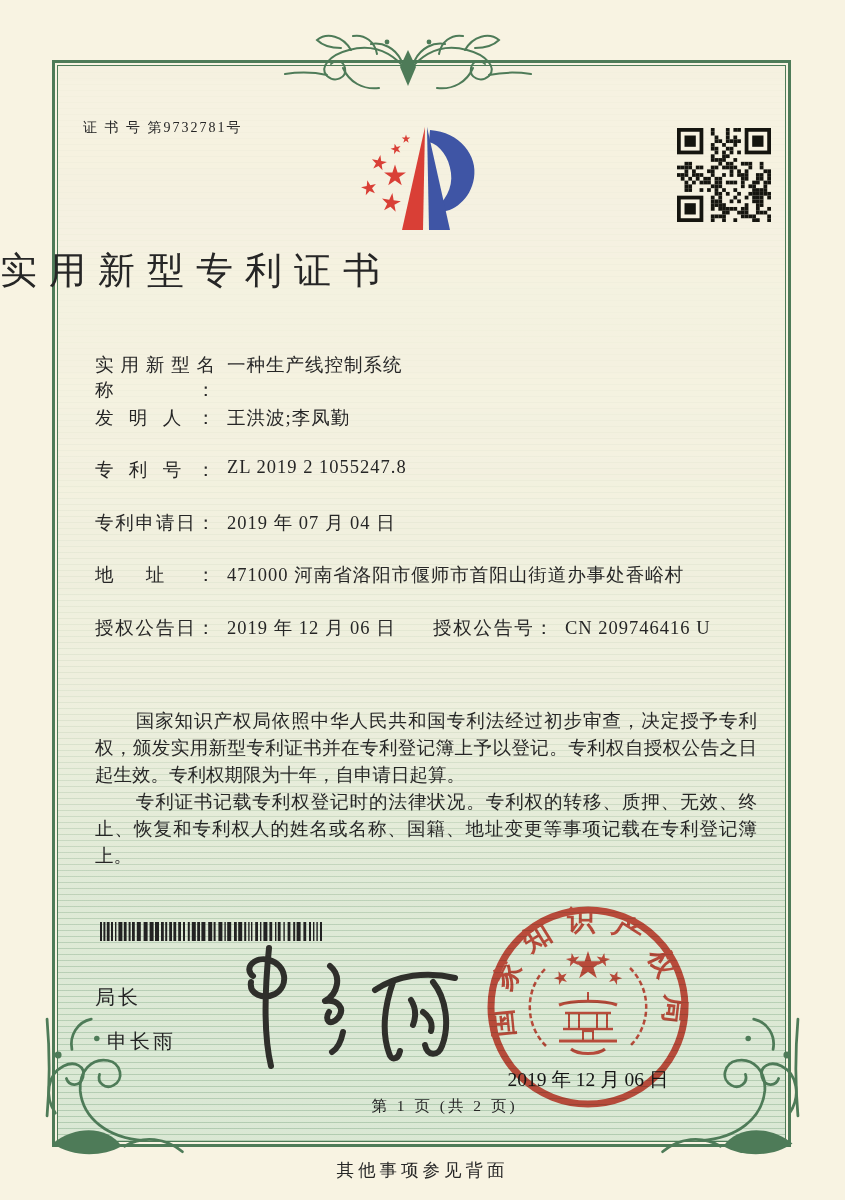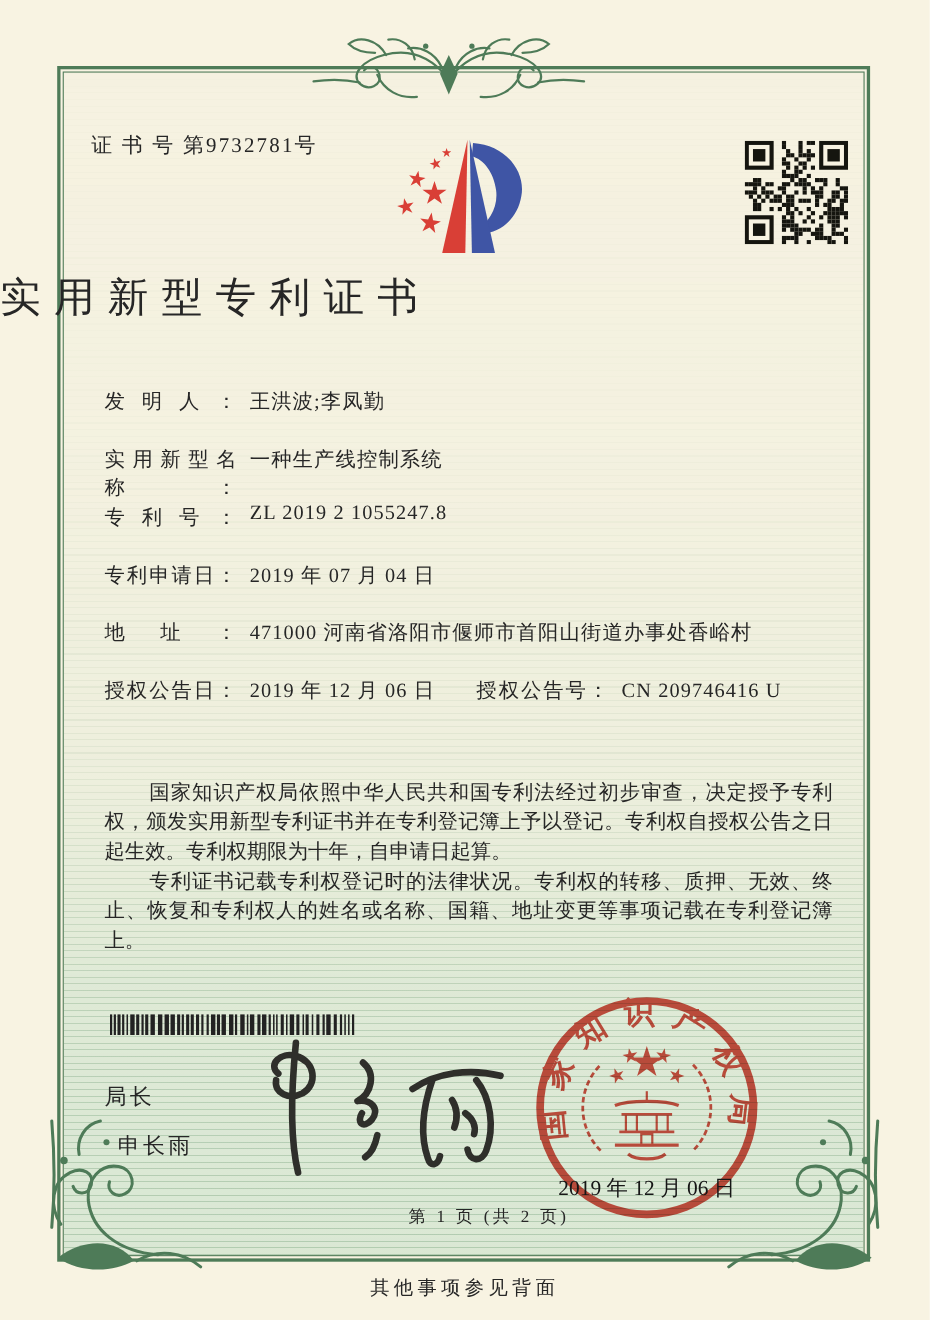--- a/index.html
+++ b/index.html
@@ -24,21 +24,21 @@
     mask-image:linear-gradient(180deg, rgba(0,0,0,.06) 0%, rgba(0,0,0,.10) 30%, rgba(0,0,0,.35) 60%, rgba(0,0,0,.85) 78%, #000 100%);
   }
   .orn{position:absolute;z-index:3;}
   #orn-top{left:283px;top:12px;width:250px;height:92px;}
   #orn-bl{left:36px;top:1008px;width:152px;height:152px;}
   #orn-br{left:657px;top:1008px;width:152px;height:152px;transform:scaleX(-1);}
   .orn path{stroke:var(--frame);fill:none;stroke-width:2;stroke-linecap:round;}
   .orn .fil{fill:var(--frame);stroke:none;}
 
   
-  #certno{position:absolute;left:83px;top:119px;font-size:19px;letter-spacing:2px;z-index:4;}
+  #certno{position:absolute;left:83px;top:119px;font-size:14px;letter-spacing:2px;z-index:4;}
   #logo{position:absolute;left:352px;top:112px;width:140px;height:125px;z-index:4;}
   #qr{position:absolute;left:677px;top:128px;width:94px;height:94px;z-index:4;}
   #title{position:absolute;left:0;right:0;top:246px;text-align:left;font-size:37px;font-weight:normal;letter-spacing:12px;z-index:4;}
 
   
   #fields{position:absolute;left:95px;top:352px;right:55px;z-index:4;font-size:18.5px;}
   .frow{height:52.5px;}
   .flabel{display:inline-block;width:120px;text-align:justify;text-align-last:justify;vertical-align:top;}
   .fvalue{margin-left:12px;letter-spacing:1px;}
   .fpair1{display:inline-block;width:338px;}
@@ -324,24 +324,24 @@
       <rect x="73.60000000000001" y="88.32000000000001" width="3.68" height="3.68" fill="#15150f"></rect>
       <rect x="77.28" y="88.32000000000001" width="3.68" height="3.68" fill="#15150f"></rect>
       <rect x="88.32000000000001" y="88.32000000000001" width="3.68" height="3.68" fill="#15150f"></rect>
     </svg>
 </div>
 
 <div id="title">实用新型专利证书</div>
 
 <div id="fields">
   <div class="frow">
+    <span class="flabel">实用新型名称：</span><span class="fvalue">一种生产线控制系统</span>
+  </div>
+  <div class="frow">
     <span class="flabel">发明人：</span><span class="fvalue">王洪波;李凤勤</span>
-  </div>
-  <div class="frow">
-    <span class="flabel">实用新型名称：</span><span class="fvalue">一种生产线控制系统</span>
   </div>
   <div class="frow">
     <span class="flabel">专利号：</span><span class="fvalue">ZL 2019 2 1055247.8</span>
   </div>
   <div class="frow">
     <span class="flabel">专利申请日：</span><span class="fvalue">2019 年 07 月 04 日</span>
   </div>
   <div class="frow">
     <span class="flabel">地址：</span><span class="fvalue">471000 河南省洛阳市偃师市首阳山街道办事处香峪村</span>
   </div>

